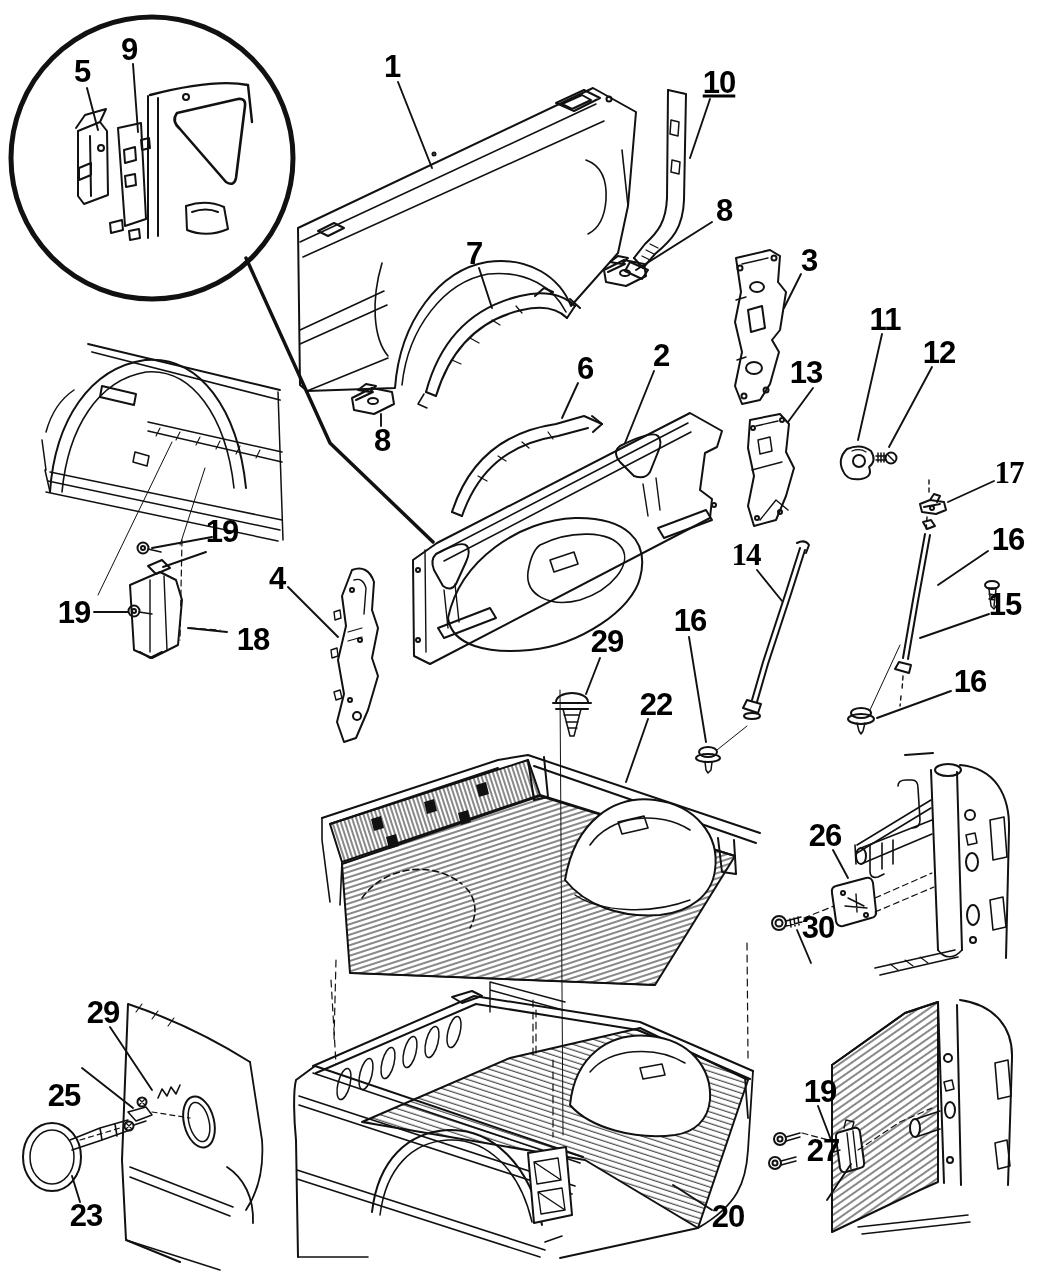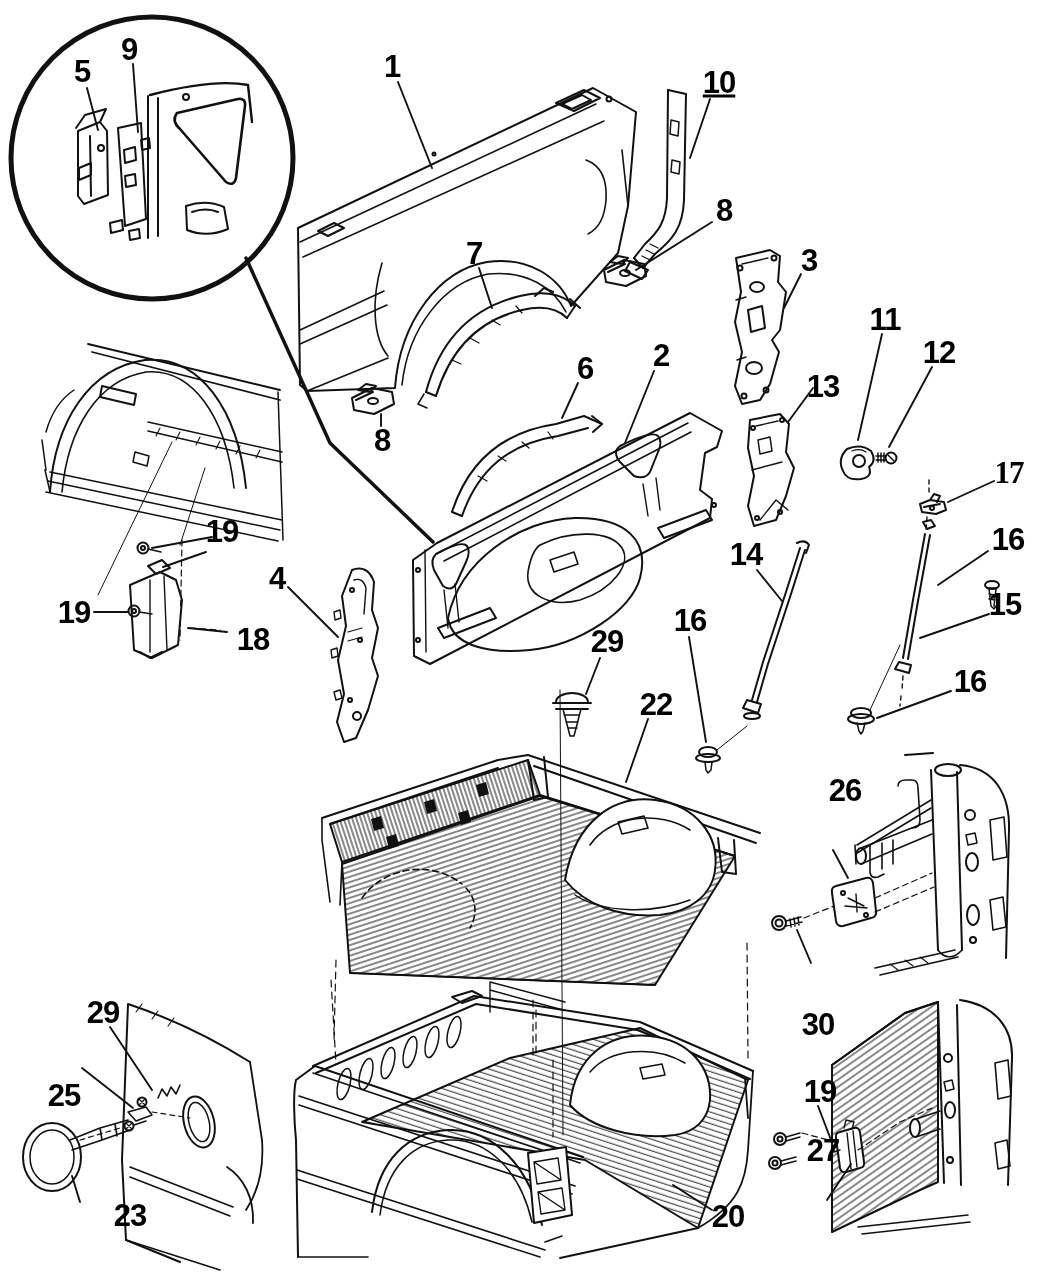--- a/index.html
+++ b/index.html
@@ -388,38 +388,38 @@
 <div>
       <div class="callout" style="left: 392px; top: 66px;">1</div>
       <div class="callout" style="left: 82px; top: 71px;">5</div>
       <div class="callout" style="left: 129px; top: 49px;">9</div>
       <div class="callout" style="left: 719px; top: 82px; text-decoration: underline;">10</div>
       <div class="callout" style="left: 724px; top: 210px;">8</div>
       <div class="callout" style="left: 809px; top: 260px;">3</div>
       <div class="callout" style="left: 474px; top: 253px;">7</div>
       <div class="callout" style="left: 585px; top: 368px;">6</div>
       <div class="callout" style="left: 661px; top: 355px;">2</div>
-      <div class="callout" style="left: 823px; top: 372px; margin-top: 14px;">13</div>
+      <div class="callout" style="left: 806px; top: 372px;">13</div>
       <div class="callout" style="left: 885px; top: 319px;">11</div>
       <div class="callout" style="left: 939px; top: 352px;">12</div>
       <div class="callout" style="left: 1009px; top: 472px; font-family: Liberation Serif, serif;">17</div>
       <div class="callout" style="left: 1008px; top: 539px;">16</div>
       <div class="callout" style="left: 1005px; top: 604px;">15</div>
       <div class="callout" style="left: 970px; top: 681px;">16</div>
       <div class="callout" style="left: 382px; top: 440px;">8</div>
       <div class="callout" style="left: 222px; top: 531px;">19</div>
       <div class="callout" style="left: 74px; top: 612px;">19</div>
       <div class="callout" style="left: 253px; top: 639px;">18</div>
       <div class="callout" style="left: 277px; top: 578px;">4</div>
-      <div class="callout" style="left: 746px; top: 554px;">14</div>
+      <div class="callout" style="left: 746px; top: 554px; font-family: Liberation Serif, serif;">14</div>
       <div class="callout" style="left: 607px; top: 641px;">29</div>
       <div class="callout" style="left: 690px; top: 620px;">16</div>
       <div class="callout" style="left: 656px; top: 704px;">22</div>
-      <div class="callout" style="left: 825px; top: 790px; margin-left: 20px;">26</div>
-      <div class="callout" style="left: 818px; top: 1024px;">30</div>
+      <div class="callout" style="left: 825px; top: 835px;">26</div>
+      <div class="callout" style="left: 818px; top: 927px;">30</div>
       <div class="callout" style="left: 103px; top: 1012px;">29</div>
       <div class="callout" style="left: 64px; top: 1095px;">25</div>
-      <div class="callout" style="left: 86px; top: 1215px; margin-left: 44px;">23</div>
+      <div class="callout" style="left: 86px; top: 1215px;">23</div>
       <div class="callout" style="left: 728px; top: 1216px;">20</div>
       <div class="callout" style="left: 820px; top: 1091px;">19</div>
       <div class="callout" style="left: 823px; top: 1150px;">27</div>
     </div>
 </div>
 
 </body></html>

